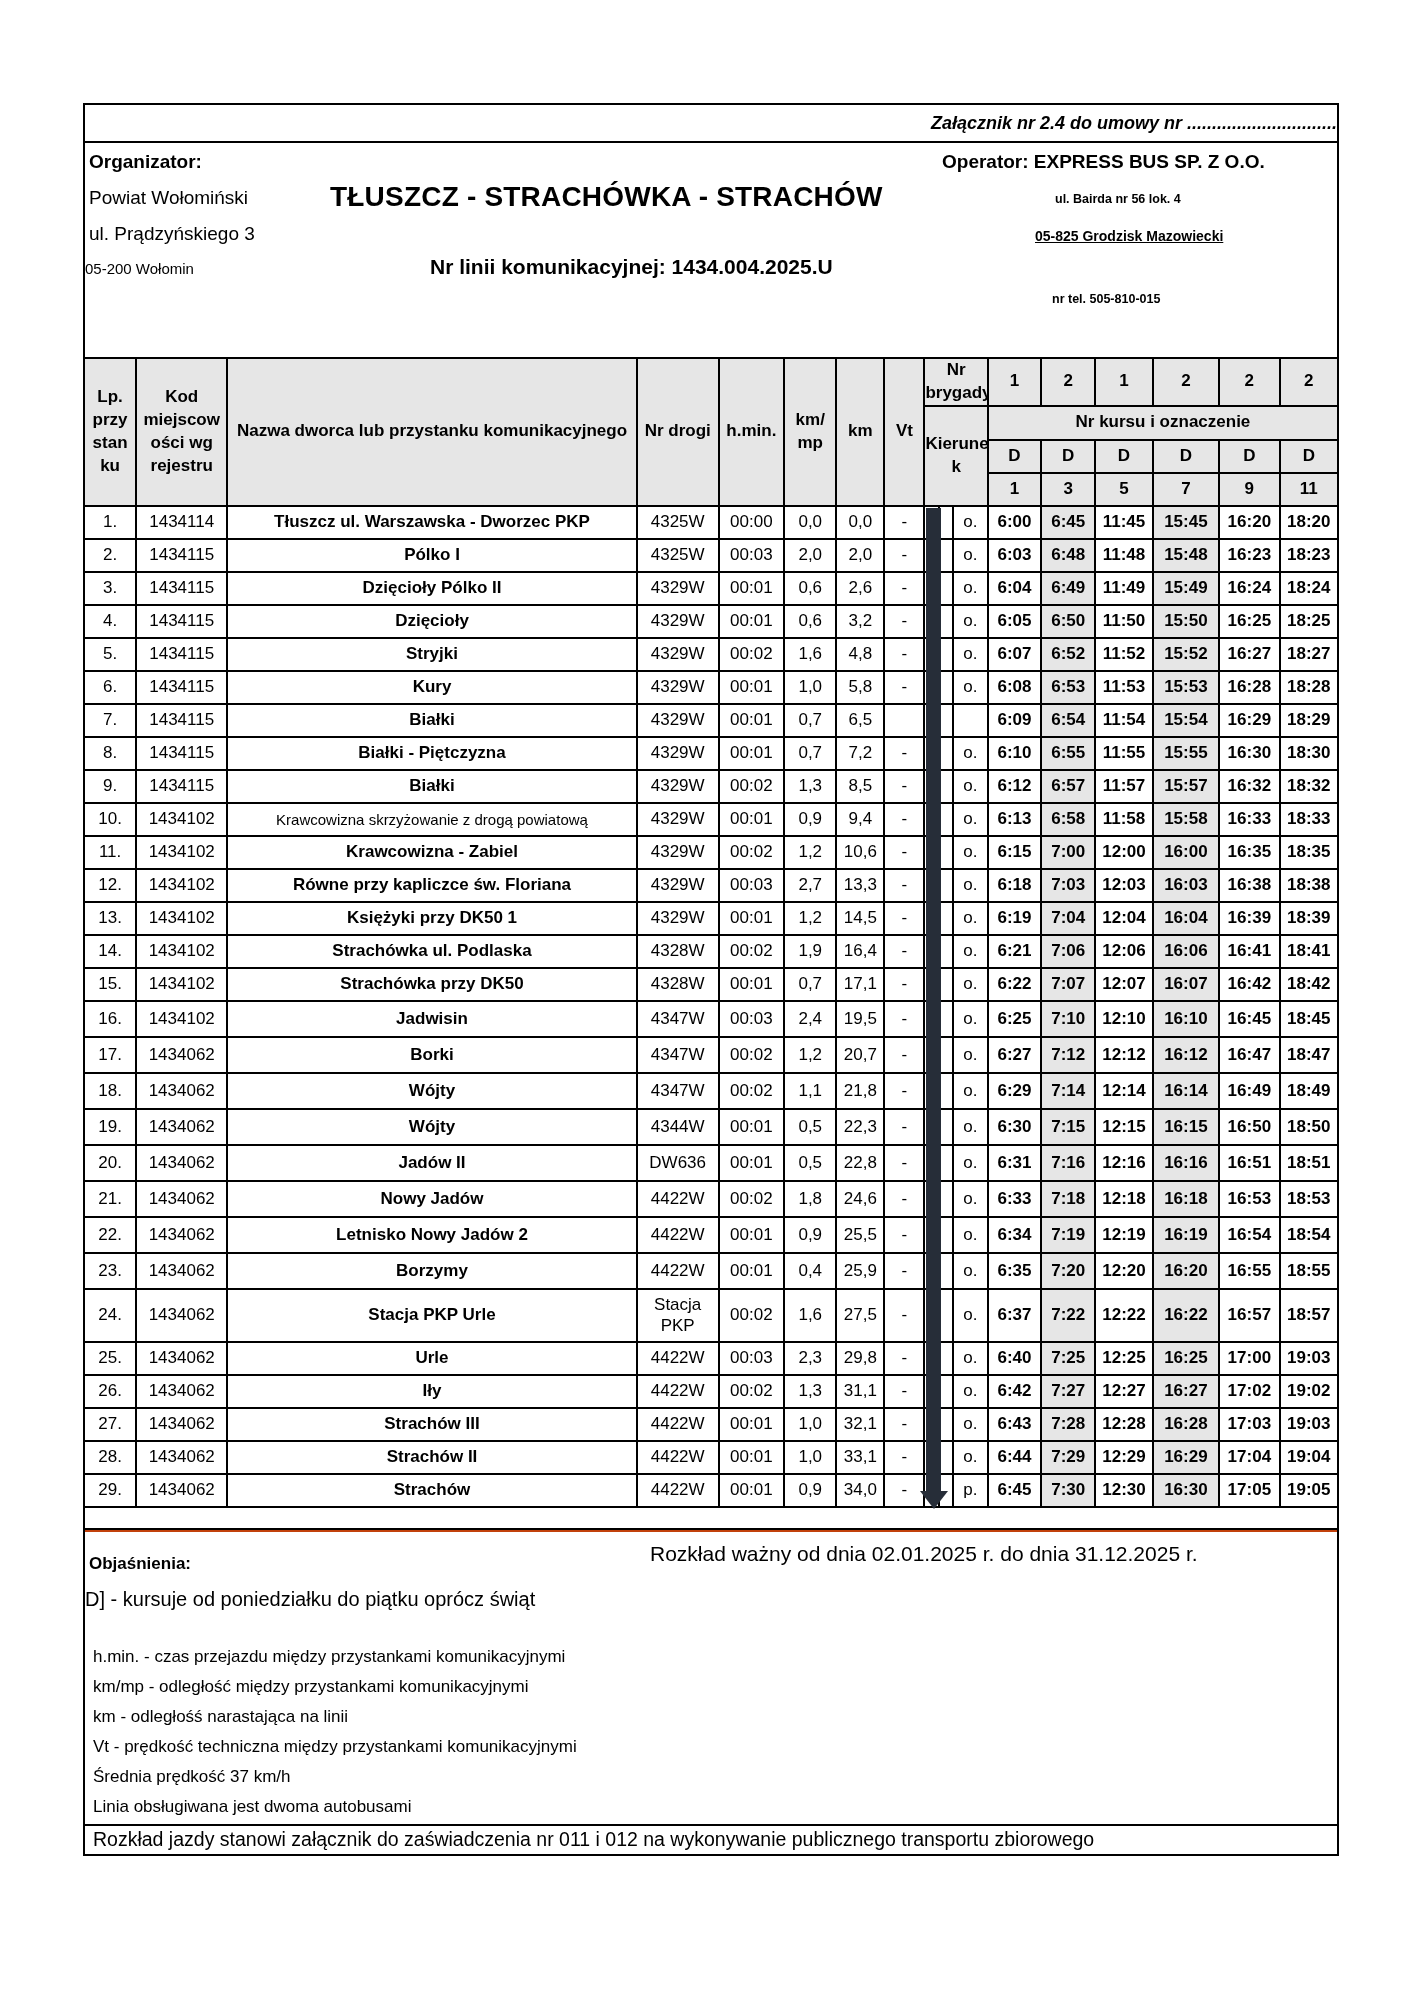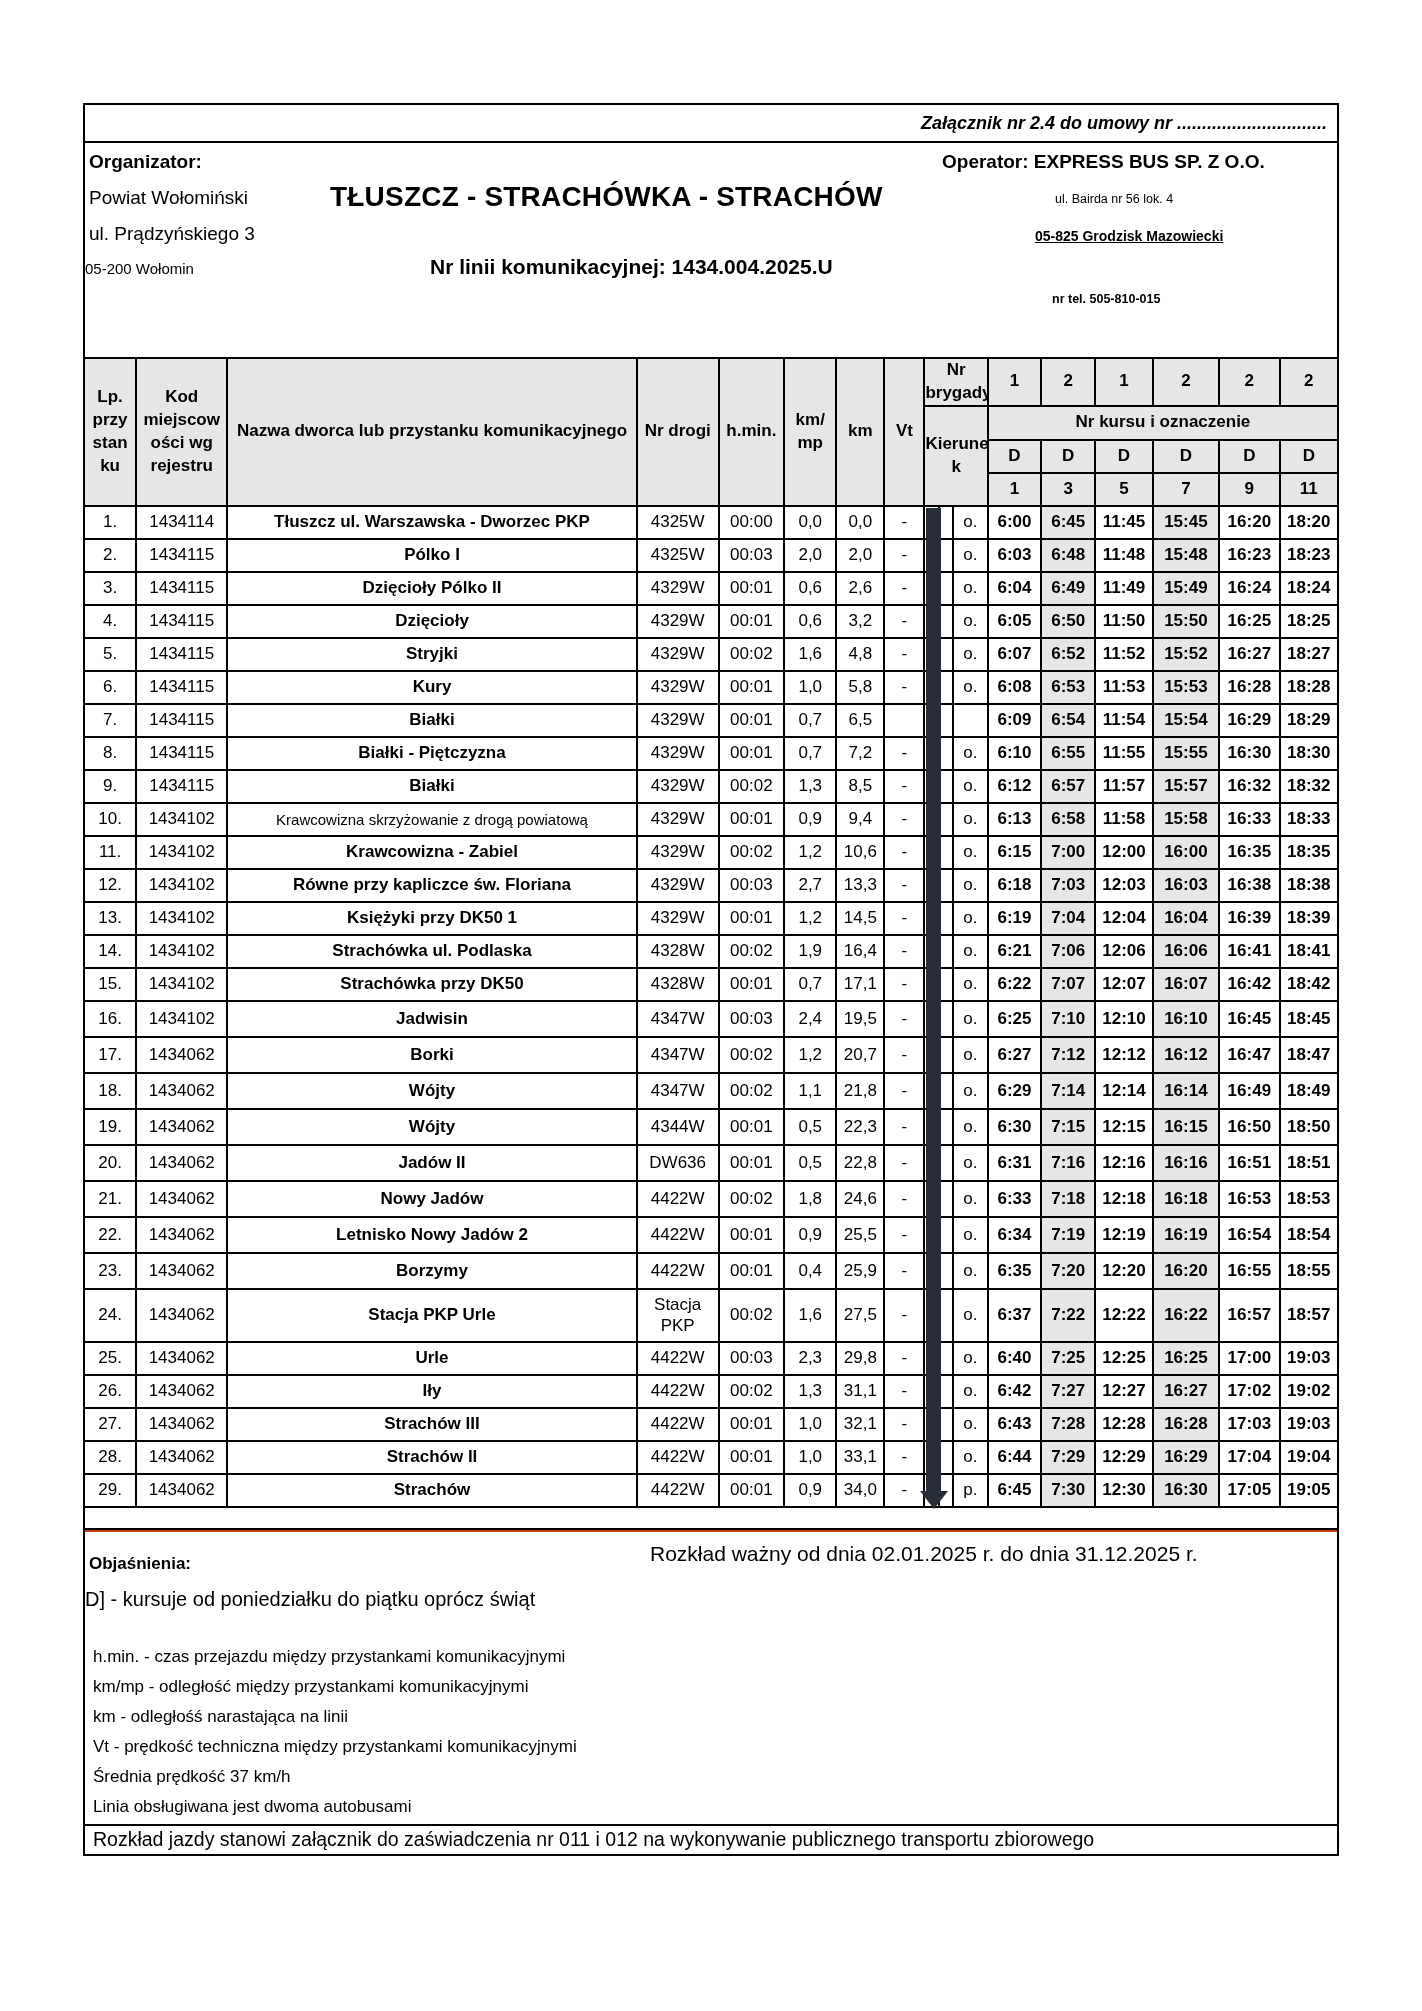--- a/index.html
+++ b/index.html
@@ -1,28 +1,28 @@
 <!DOCTYPE html>
 <html><head>
 <meta charset="utf-8">
 <style>
   html, body { margin: 0; padding: 0; background: #ffffff; }
   body { width: 1422px; height: 2011px; position: relative; font-family: "Liberation Sans", sans-serif; color: #000; }
   .page { position: absolute; left: 83px; top: 103px; width: 1256px; border: 2px solid #000; box-sizing: border-box; }
-  .annex { height: 36px; border-bottom: 2px solid #000; display: flex; align-items: center; justify-content: flex-end; padding-right: 10px; font-weight: bold; font-style: italic; font-size: 18px; }
+  .annex { height: 36px; border-bottom: 2px solid #000; display: flex; align-items: center; justify-content: flex-end; padding-right: 0; font-weight: bold; font-style: italic; font-size: 18px; }
   .head { position: relative; height: 214px; border-bottom: 2px solid #000; }
   .head .t { position: absolute; white-space: nowrap; }
   .org-label { left: 4px; top: 8px; font-size: 19px; font-weight: bold; }
   .org-l1 { left: 4px; top: 44px; font-size: 19px; }
   .org-l2 { left: 4px; top: 80px; font-size: 19px; }
   .org-l3 { left: 0px; top: 117px; font-size: 15px; }
   .route-title { left: 245px; top: 38px; font-size: 28px; font-weight: bold; letter-spacing: 0.2px; }
   .line-no { left: 345px; top: 112px; font-size: 21px; font-weight: bold; }
   .op-label { left: 857px; top: 8px; font-size: 19px; font-weight: bold; }
-  .op-l1 { left: 970px; top: 49px; font-size: 12.5px; font-weight: normal; }
+  .op-l1 { left: 970px; top: 49px; font-size: 12.5px; font-weight: bold; }
   .op-l2 { left: 950px; top: 85px; font-size: 14px; font-weight: bold; text-decoration: underline; }
   .op-l3 { left: 967px; top: 121px; font-size: 12.5px; font-weight: bold; margin-top: 28px; }
 
   table.tt { border-collapse: collapse; table-layout: fixed; width: 1252px; }
   table.tt td, table.tt th { border: 2px solid #000; padding: 0; text-align: center; vertical-align: middle; font-size: 17px; overflow: hidden; white-space: nowrap; }
   table.tt th { background: #e6e6e6; font-weight: bold; line-height: 1.35; white-space: normal; }
   table.tt tr:first-child th { border-top: none; }
   table.tt th.first, table.tt td.first { border-left: none; }
   table.tt th.last, table.tt td.last { border-right: none; }
   th.small { font-size: 12.5px; line-height: 1.15; }

